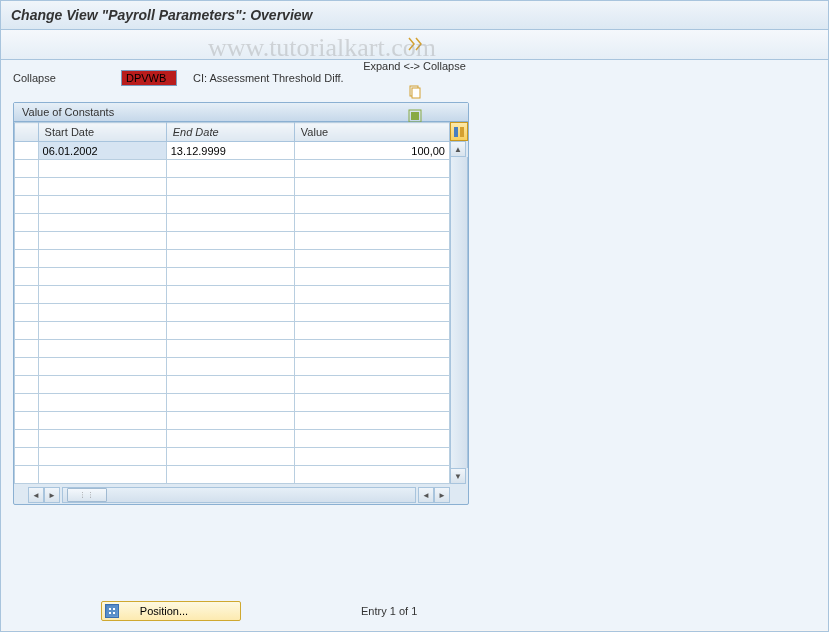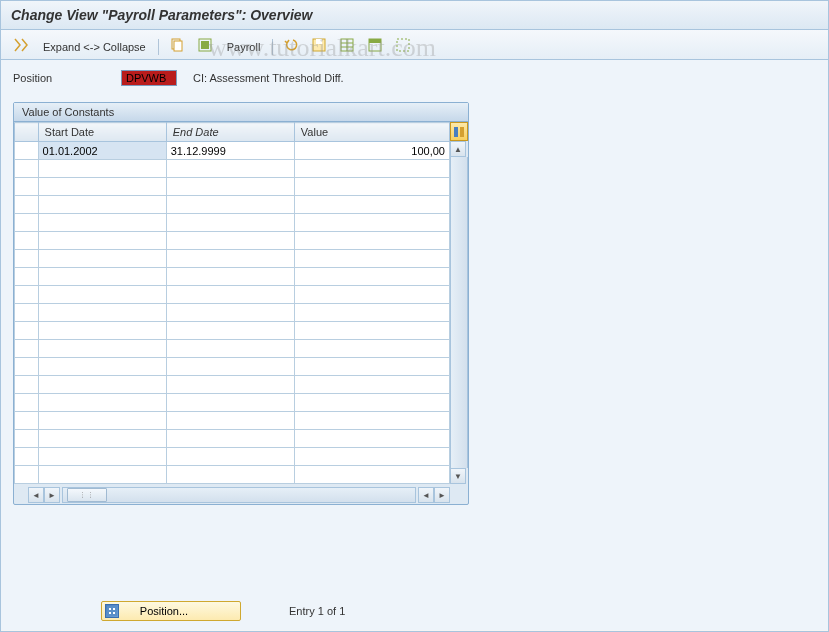--- a/index.html
+++ b/index.html
@@ -26,23 +26,24 @@
       font-size: 14px;
       font-weight: bold;
       font-style: italic;
       color: #333;
     }
     .toolbar {
       background: linear-gradient(to bottom, #f5f8fc 0%, #e5eef6 100%);
       border-bottom: 1px solid #a8c4dd;
       padding: 4px 8px;
       display: flex;
-      align-items: flex-end;
+      align-items: center;
       gap: 4px;
       height: 30px;
+      flex-direction: column;
     }
     .toolbar-btn {
       background: transparent;
       border: none;
       padding: 2px 4px;
       cursor: pointer;
       display: inline-flex;
       align-items: center;
       height: 20px;
     }
@@ -210,21 +211,21 @@
       font-size: 7px;
       color: #888;
       letter-spacing: 1px;
     }
     .bottom-bar {
       position: absolute;
       bottom: 10px;
       left: 100px;
       display: flex;
       align-items: center;
-      gap: 48px;
+      gap: 120px;
     }
     .position-btn {
       background: linear-gradient(to bottom, #fef9e0, #fdeab0);
       border: 1px solid #cfa830;
       padding: 2px 20px 2px 6px;
       font-size: 11px;
       cursor: pointer;
       display: flex;
       align-items: center;
       gap: 6px;
@@ -322,21 +323,21 @@
     <svg class="icon" viewBox="0 0 16 16">
         <rect x="2" y="2" width="12" height="12" fill="none" stroke="#88aa44" stroke-dasharray="2"></rect>
       </svg>
   </button>
 </div>
 
 <div class="watermark">www.tutorialkart.com</div>
 
 <div class="content">
   <div class="field-row">
-    <span class="field-label">Position</span>
+    <span class="field-label">Collapse</span>
     <input class="field-input" readonly="" value="DPVWB" style="">
     <span class="field-desc">CI: Assessment Threshold Diff.</span>
   </div>
 
   <div class="panel">
     <div class="panel-header">Value of Constants</div>
     <div class="table-container">
       <div class="table-wrapper">
         <div class="table-main">
           <table class="data-table">
@@ -344,22 +345,22 @@
               <tr>
                 <th class="sel-col"></th>
                 <th class="col-start">Start Date</th>
                 <th class="col-end">End Date</th>
                 <th class="col-value">Value</th>
               </tr>
             </thead>
             <tbody>
               <tr>
                 <td class="row-sel"></td>
-                <td class="selected">01.01.2002</td>
-                <td>31.12.9999</td>
+                <td class="selected">06.01.2002</td>
+                <td>13.12.9999</td>
                 <td class="value-cell">100,00</td>
               </tr>
               <tr>
                   <td class="row-sel"></td>
                   <td></td>
                   <td></td>
                   <td></td>
                 </tr>
               <tr>
                   <td class="row-sel"></td>

